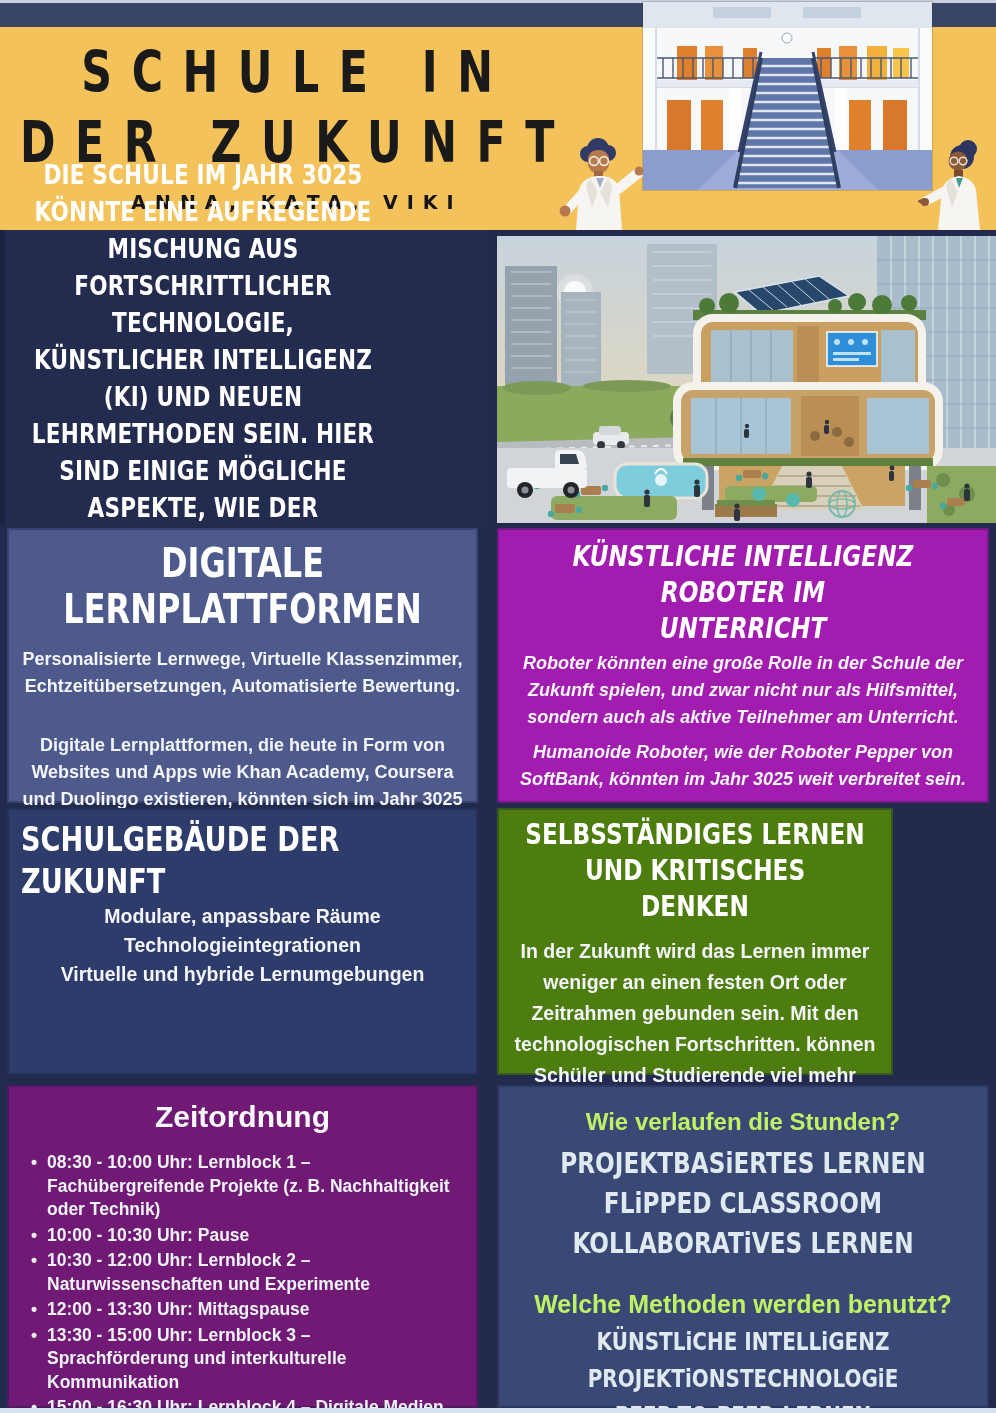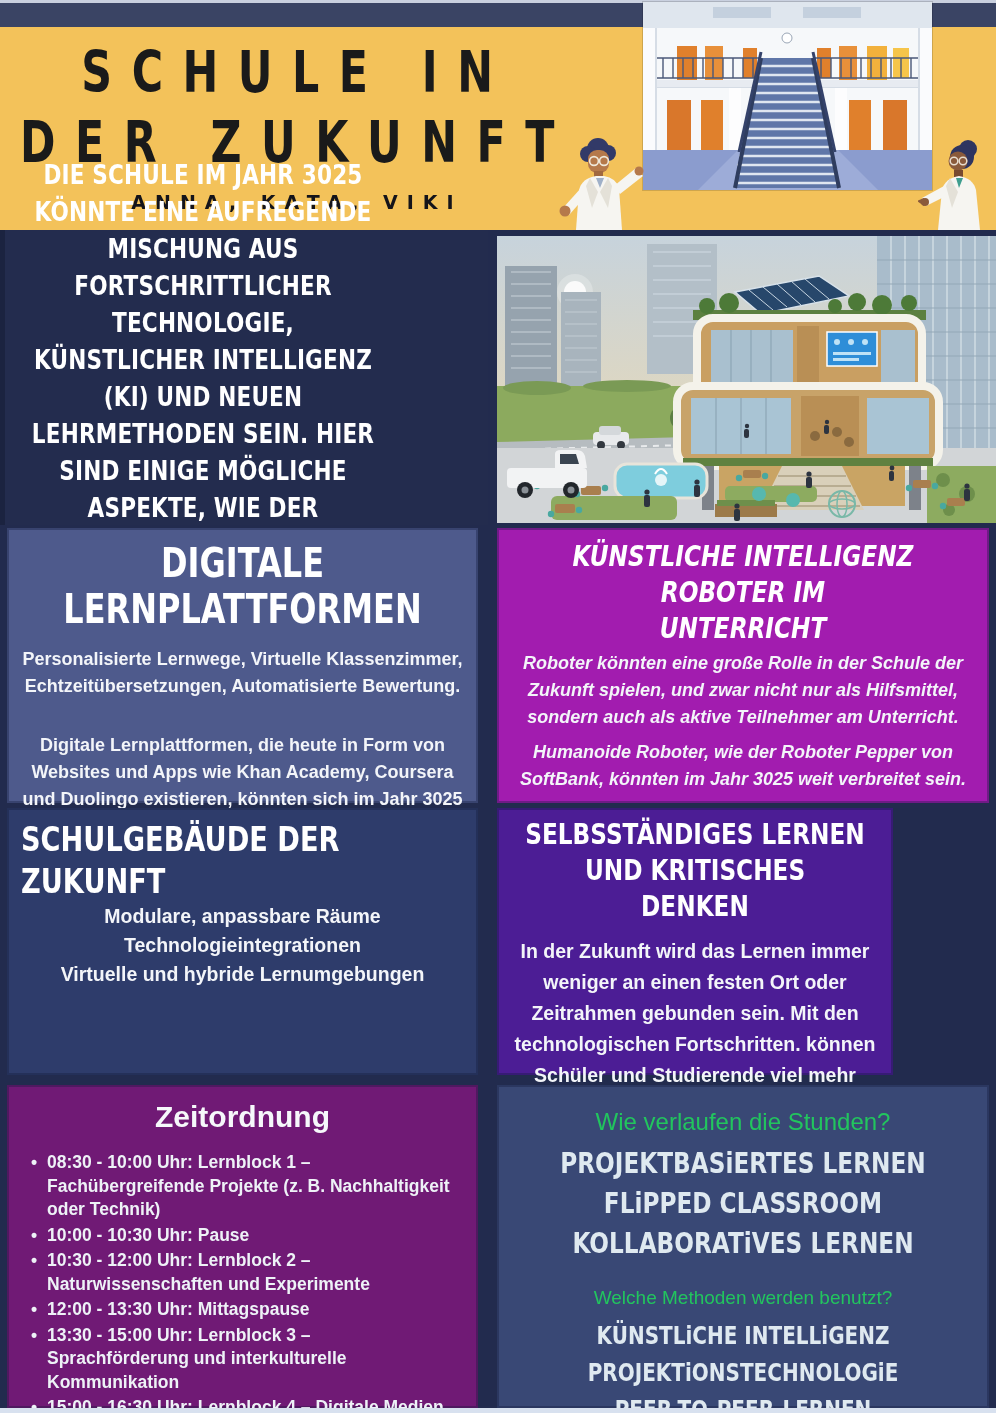--- a/index.html
+++ b/index.html
@@ -30,39 +30,39 @@
          padding:0 24px;box-sizing:border-box;border-left:5px solid #1b2340;}
   .intro-text{font-family:"DejaVu Sans",sans-serif;font-weight:bold;color:#ffffff;font-size:27px;
               line-height:37px;text-align:center;letter-spacing:.2px;}
 
   .building{left:497px;top:236px;width:499px;height:287px;}
 
   .section{box-sizing:border-box;border:2px solid rgba(18,26,56,.35);}
   .sec-digital{left:7px;top:528px;width:471px;height:275px;background:#4e5a8c;padding:10px 12px;}
   .sec-robots{left:497px;top:528px;width:492px;height:275px;background:#a21caf;padding:8px 10px;font-style:italic;}
   .sec-buildings{left:7px;top:808px;width:471px;height:267px;background:#2e3c6b;padding:8px 12px;}
-  .sec-independent{left:497px;top:808px;width:396px;height:267px;background:#4c1d95;padding:6px 10px;}
+  .sec-independent{left:497px;top:808px;width:396px;height:267px;background:#4d7c0f;padding:6px 10px;}
   .sec-schedule{left:7px;top:1085px;width:471px;height:323px;background:#701a75;padding:12px 16px;}
   .sec-methods{left:497px;top:1085px;width:492px;height:323px;background:#394875;padding:14px 10px;}
 
   .sec-title{font-size:40px;line-height:46px;text-align:center;}
   .sec-title-sm{font-size:29px;line-height:36px;text-align:center;}
   .sec-title-left{font-size:34px;line-height:42px;text-align:left;}
   .sec-para{font-size:18px;line-height:27px;text-align:center;}
   .sec-para-lg{font-size:19.5px;line-height:29px;text-align:center;}
 
   .schedule-title{font-size:30px;line-height:36px;text-align:center;color:#f6f8fb;
                   font-family:"Liberation Sans",sans-serif;font-weight:bold;}
   .schedule-list{list-style:none;margin:16px 0 0 0;padding:0 6px;}
   .schedule-list li{position:relative;padding-left:16px;font-size:17.5px;line-height:23.5px;
                     font-weight:bold;color:#eef2f7;margin-bottom:2px;}
   .blt{position:absolute;left:0;top:0;}
 
-  .methods-q{font-size:24px;line-height:30px;text-align:center;color:#22c55e;font-weight:normal;}
-  .methods-q2{font-size:19px;margin-top:20px;}
+  .methods-q{font-size:24px;line-height:30px;text-align:center;color:#bef264;font-weight:bold;}
+  .methods-q2{font-size:25px;margin-top:26px;}
   .methods-item{font-size:29px;line-height:40px;text-align:center;color:#dfe9f0;
                 font-family:"DejaVu Sans",sans-serif;font-weight:bold;}
   .methods-item-sm{font-size:25px;line-height:37px;}
 
   .strip-bottom{left:0;top:1408px;width:996px;height:5px;background:#d8e1ef;}
 </style>
 </head>
 <body>
 
 <div id="poster">

